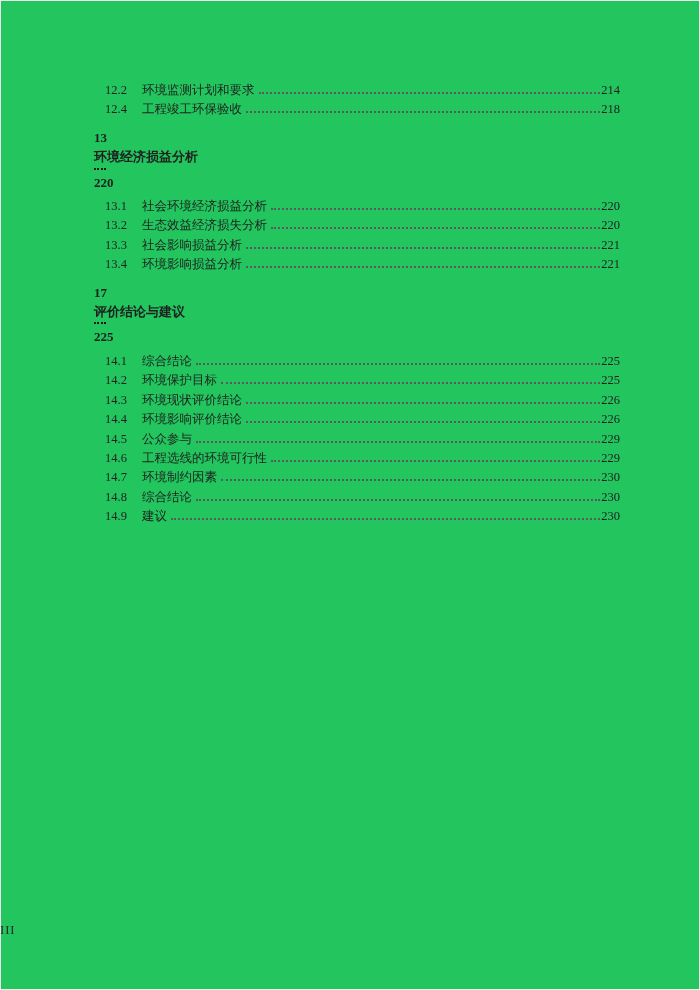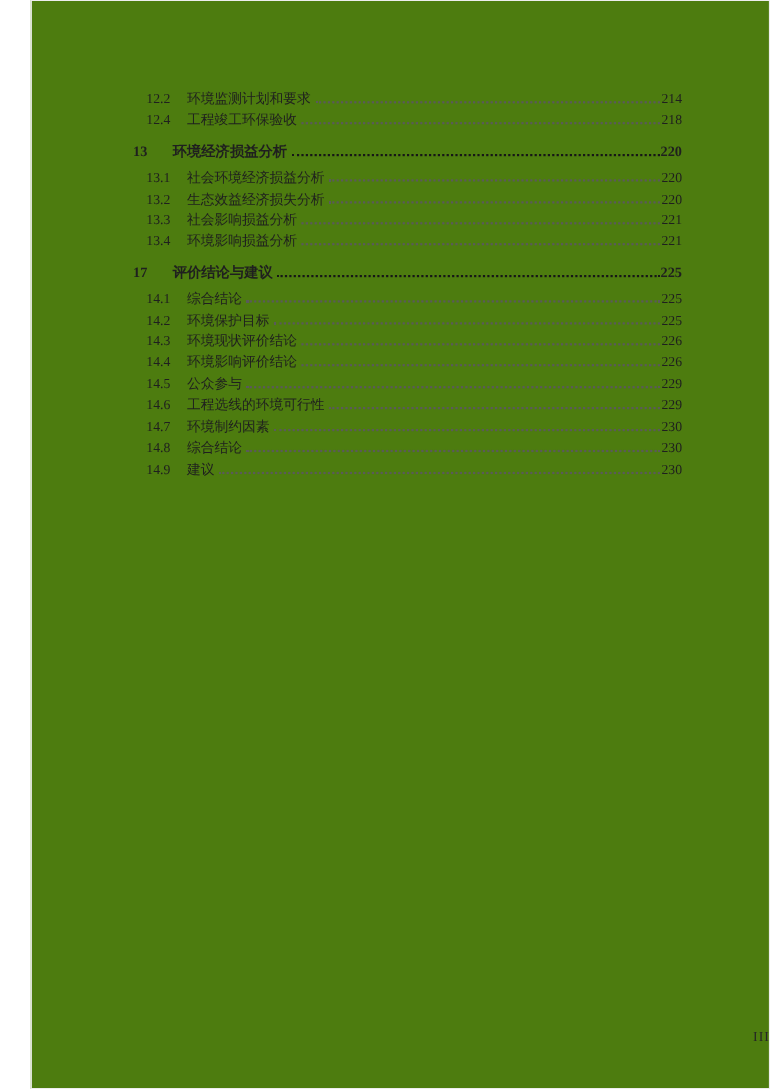--- a/index.html
+++ b/index.html
@@ -11,43 +11,43 @@
     height: 990px;
     background: #ffffff;
     font-family: "Liberation Serif", "DejaVu Serif", serif;
     color: #1f1f1f;
     position: relative;
     overflow: hidden;
   }
   .page {
     position: absolute;
     inset: 0;
-    background: #4d7c0f;
+    background: #22c55e;
     box-shadow: inset 0 0 0 1px #ededed;
-    margin-left: 28px;
   }
   .toc {
     position: absolute;
     top: 81px;
     left: 0;
     right: 0;
     padding: 0 80px 0 93px;
   }
   .toc-row {
     display: flex;
     align-items: baseline;
     line-height: 19.4px;
     font-size: 12.5px;
     white-space: nowrap;
   }
   .toc-row.lv1 {
     font-weight: bold;
     font-size: 13px;
     margin-top: 8px;
     margin-bottom: 5px;
+    flex-direction: column;
   }
   .toc-row.lv2 {
     padding-left: 12px;
   }
   .num {
     flex: 0 0 auto;
   }
   .lv1 .num { width: 36px; }
   .lv2 .num { width: 37px; }
   .title {
@@ -63,24 +63,24 @@
     height: 1px;
   }
   .lv1 .leader {
     border-bottom: 2px dotted #161616;
   }
   .pageno {
     flex: 0 0 auto;
   }
   .footer {
     position: absolute;
-    bottom: 40px;
+    bottom: 52px;
     left: 0;
     right: 0;
-    text-align: right;
+    text-align: left;
     font-size: 12.5px;
     letter-spacing: 1px;
     color: #262626;
   }
 </style>
 </head>
 <body>
 
 <div class="page">
 

